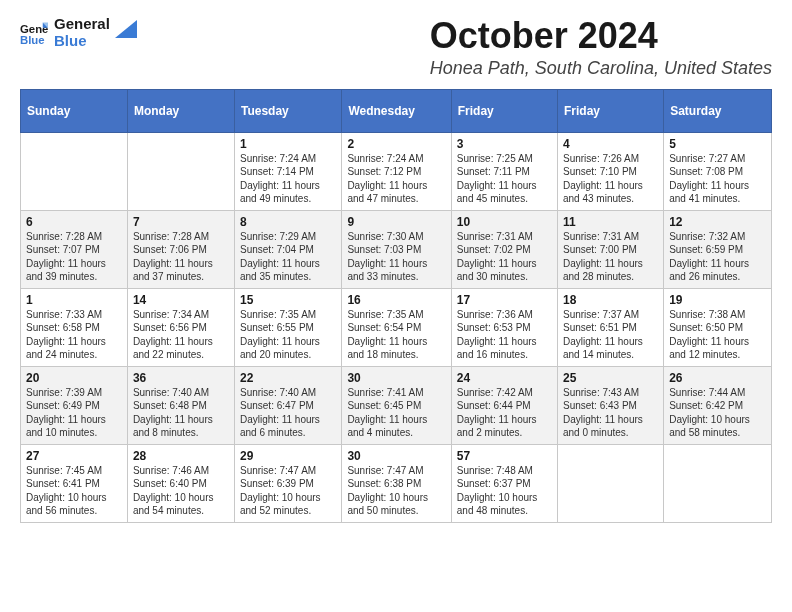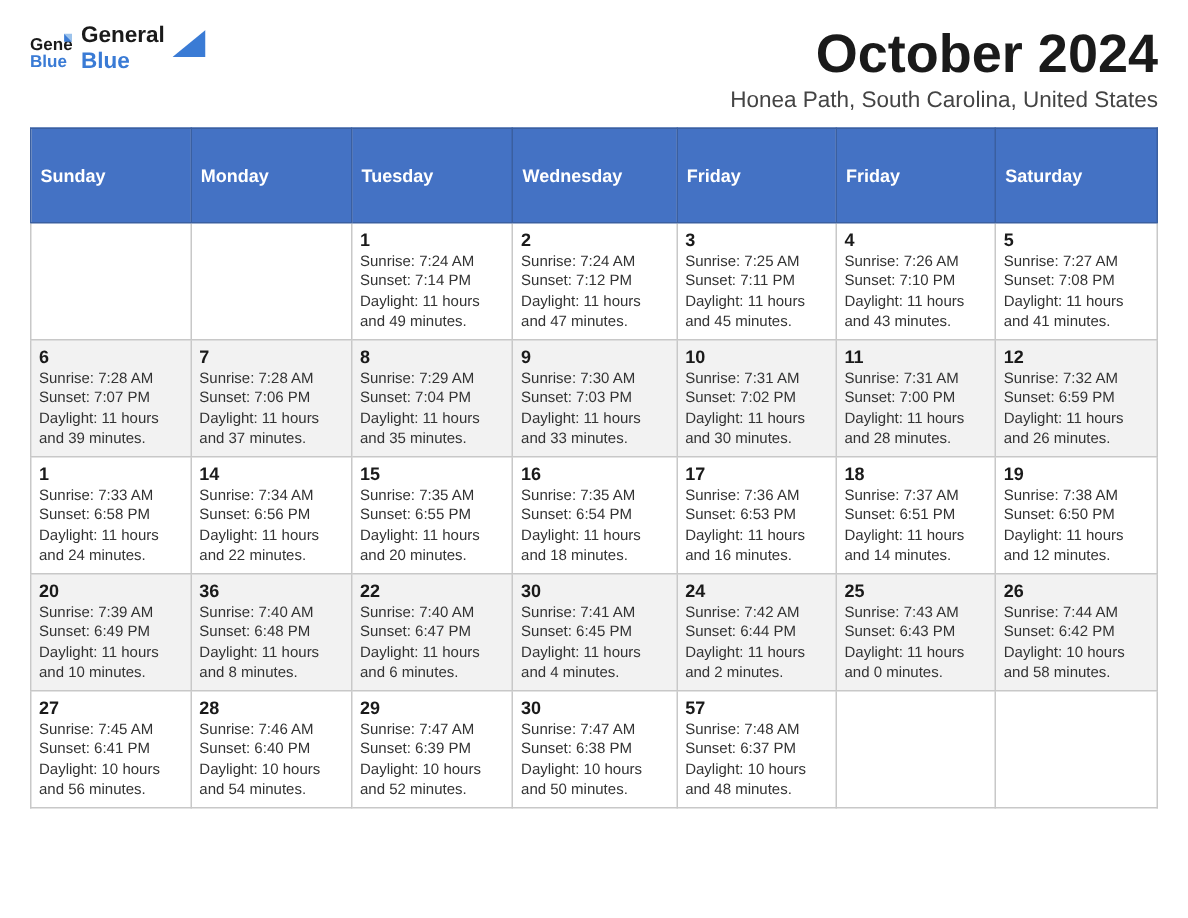--- a/index.html
+++ b/index.html
@@ -24,44 +24,45 @@
     .logo {
       display: flex;
       align-items: center;
       gap: 4px;
     }
     .logo-icon {
       width: 28px;
       height: 28px;
     }
     .title-area {
-      text-align: right;
+      text-align: left;
     }
     .month-title {
       font-size: 36px;
       font-weight: bold;
       color: #1a1a1a;
       line-height: 1.1;
     }
     .location-title {
-      font-size: 15px;
+      font-size: 18px;
       color: #444;
       margin-top: 2px;
+      font-style: italic;
     }
     .calendar-table {
       width: 100%;
       border-collapse: collapse;
       font-size: 11px;
     }
     .calendar-table thead tr th {
       background: #4472c4;
       color: #fff;
       font-size: 12px;
       font-weight: bold;
-      padding: 24px 6px;
+      padding: 14px 6px;
       text-align: left;
       border: 1px solid #3a5fa0;
     }
     .calendar-table tbody tr td {
       border: 1px solid #c8c8c8;
       vertical-align: top;
       padding: 4px 5px;
       background: #fff;
       width: 113px;
       min-height: 72px;

